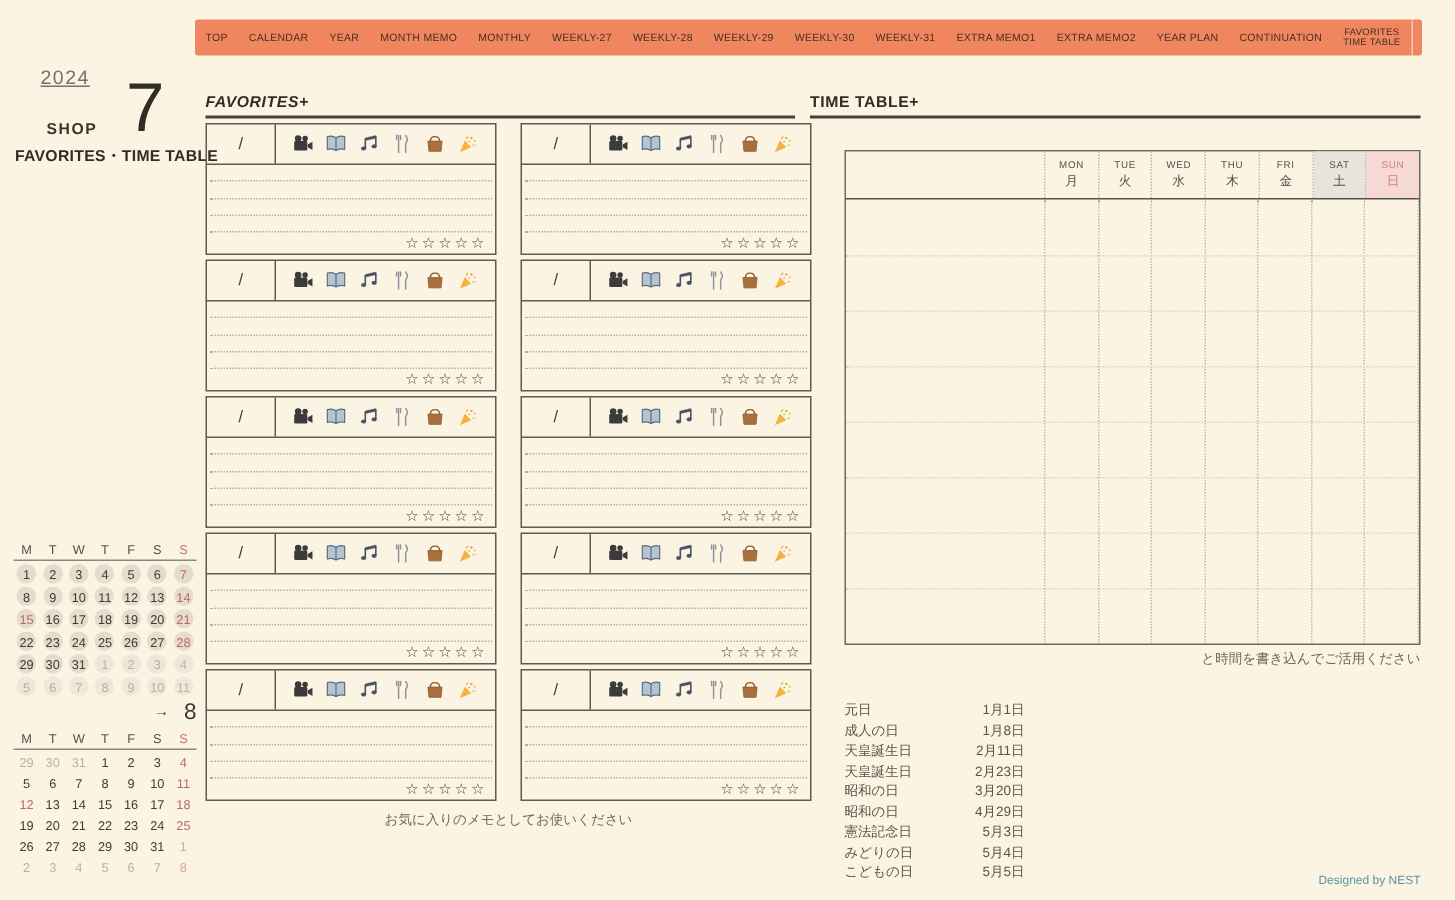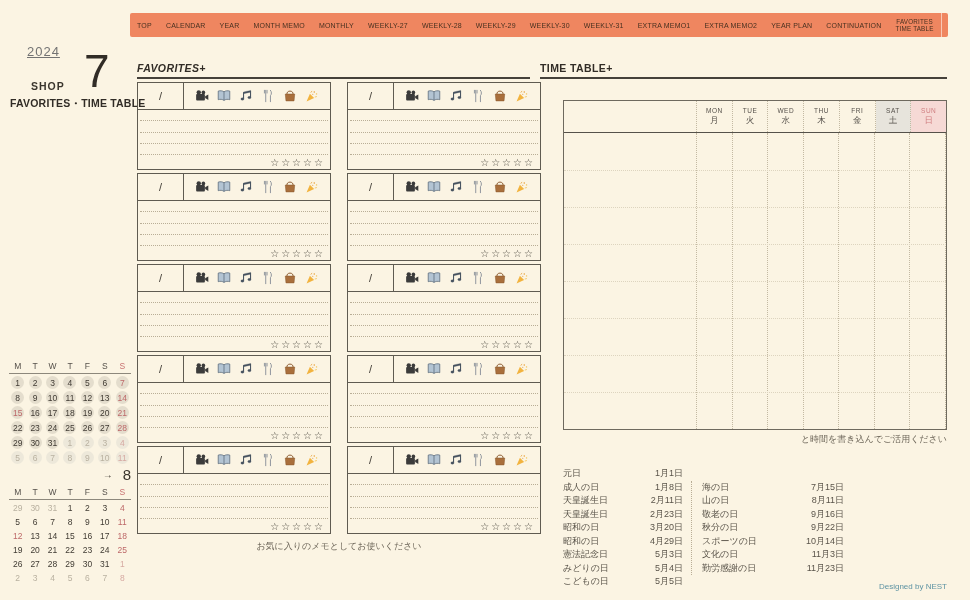--- a/index.html
+++ b/index.html
@@ -1178,32 +1178,16 @@
         <div class="h-date">3月20日</div>
         <div class="h-name">昭和の日</div>
         <div class="h-date">4月29日</div>
         <div class="h-name">憲法記念日</div>
         <div class="h-date">5月3日</div>
         <div class="h-name">みどりの日</div>
         <div class="h-date">5月4日</div>
         <div class="h-name">こどもの日</div>
         <div class="h-date">5月5日</div>
       </div>
-    <div class="h-grid h-right" id="h-right">
-        <div class="h-name">海の日</div>
-        <div class="h-date">7月15日</div>
-        <div class="h-name">山の日</div>
-        <div class="h-date">8月11日</div>
-        <div class="h-name">敬老の日</div>
-        <div class="h-date">9月16日</div>
-        <div class="h-name">秋分の日</div>
-        <div class="h-date">9月22日</div>
-        <div class="h-name">スポーツの日</div>
-        <div class="h-date">10月14日</div>
-        <div class="h-name">文化の日</div>
-        <div class="h-date">11月3日</div>
-        <div class="h-name">勤労感謝の日</div>
-        <div class="h-date">11月23日</div>
-      </div>
   </div>
 </div>
 
 <div class="credit">Designed by NEST</div>
 
 </body></html>

